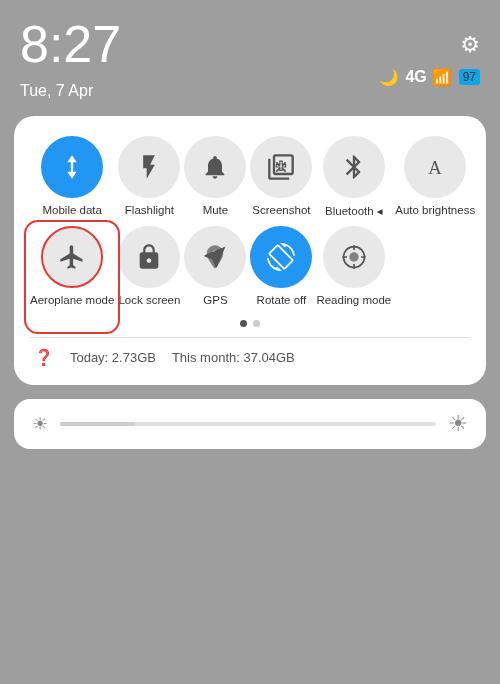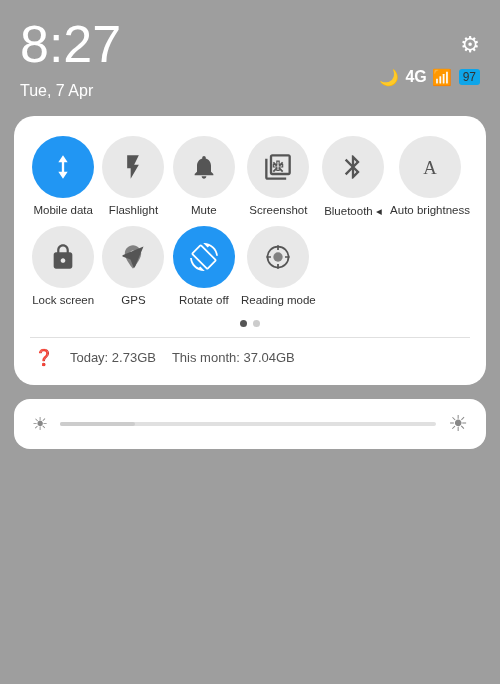--- a/index.html
+++ b/index.html
@@ -272,20 +272,29 @@
 
     <div class="tile">
       <div class="tile-circle">
         <svg class="icon-svg" viewBox="0 0 24 24" fill="#555">
           <text x="12" y="18" text-anchor="middle" font-size="16" font-family="serif" fill="#555">A</text>
         </svg>
       </div>
       <span class="tile-label">Auto brightness</span>
     </div>
 
+    <div class="tile tile-highlight" style="position:relative;">
+      <div class="tile-highlight-box"></div>
+      <div class="tile-circle">
+        <svg class="icon-svg" viewBox="0 0 24 24" fill="#555">
+          <path d="M21 16v-2l-8-5V3.5c0-.83-.67-1.5-1.5-1.5S10 2.67 10 3.5V9l-8 5v2l8-2.5V19l-2 1.5V22l3.5-1 3.5 1v-1.5L13 19v-5.5l8 2.5z"></path>
+        </svg>
+      </div>
+      <span class="tile-label">Aeroplane mode</span>
+    </div>
 
     <div class="tile">
       <div class="tile-circle">
         <svg class="icon-svg" viewBox="0 0 24 24" fill="#555">
           <path d="M18 8h-1V6c0-2.76-2.24-5-5-5S7 3.24 7 6v2H6c-1.1 0-2 .9-2 2v10c0 1.1.9 2 2 2h12c1.1 0 2-.9 2-2V10c0-1.1-.9-2-2-2zm-6 9c-1.1 0-2-.9-2-2s.9-2 2-2 2 .9 2 2-.9 2-2 2zm3.1-9H8.9V6c0-1.71 1.39-3.1 3.1-3.1 1.71 0 3.1 1.39 3.1 3.1v2z"></path>
         </svg>
       </div>
       <span class="tile-label">Lock screen</span>
     </div>
 

